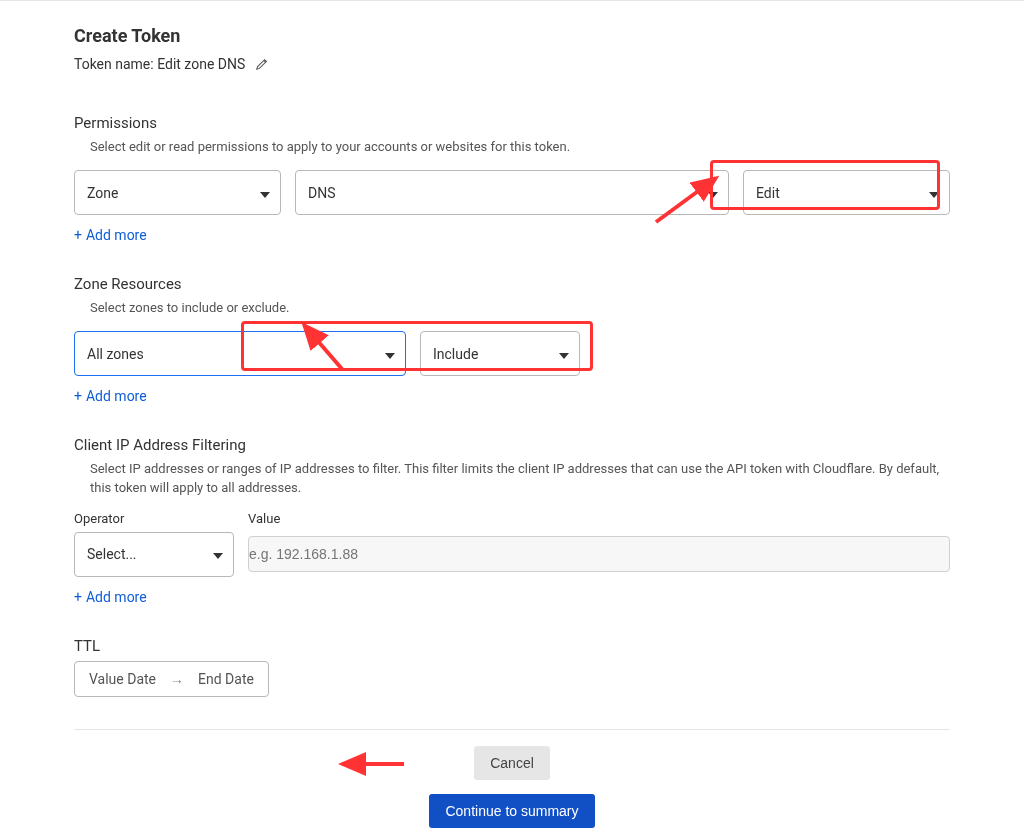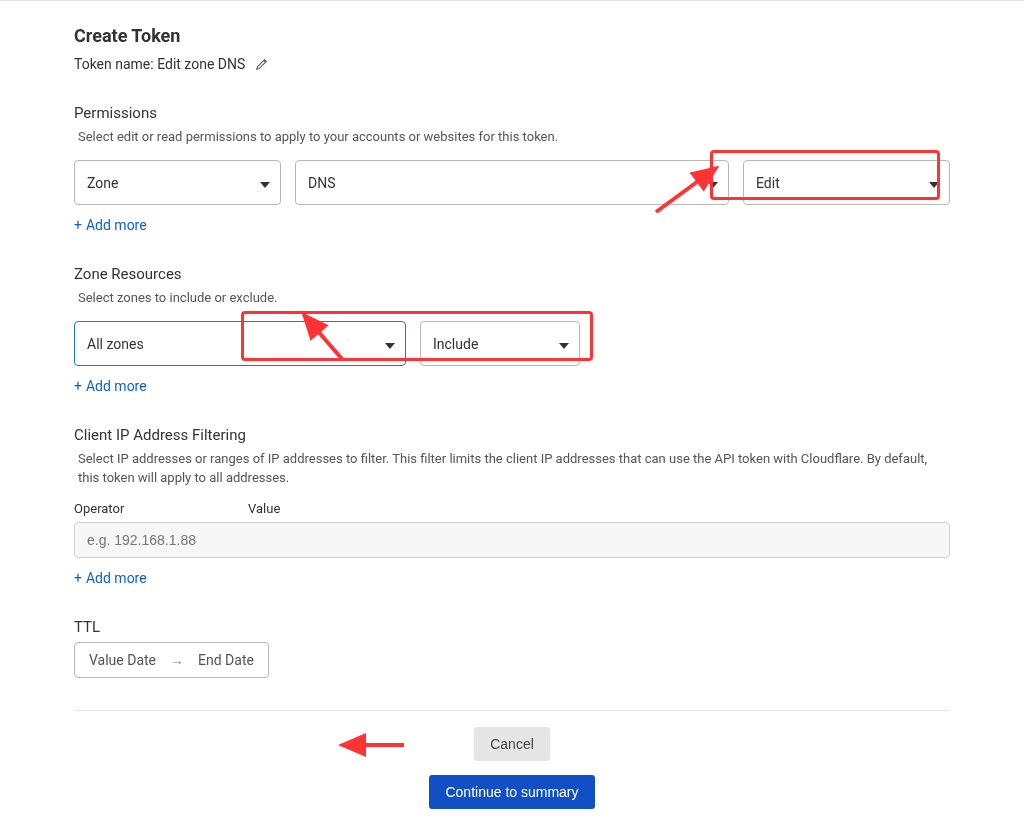--- a/index.html
+++ b/index.html
@@ -16,21 +16,21 @@
     padding: 24px 74px 40px 74px;
     border-top: 1px solid #e5e5e5;
   }
   h1.page-title {
     font-size: 18px;
     font-weight: 700;
     margin: 0 0 10px 0;
   }
   .token-name-line {
     font-size: 14px;
-    margin-bottom: 32px;
+    margin-bottom: 42px;
     color: #333;
     display: flex;
     align-items: center;
     gap: 10px;
   }
   .edit-icon {
     display: inline-block;
     width: 14px;
     height: 14px;
     position: relative;
@@ -39,21 +39,21 @@
   .section { margin-bottom: 32px; }
   .section-title {
     font-size: 15px;
     font-weight: 400;
     color: #333;
     margin: 0 0 6px 0;
   }
   .section-subtitle {
     font-size: 13px;
     color: #555;
-    margin: 0 0 14px 4px;
+    margin: 0 0 14px 16px;
     line-height: 1.4;
   }
   .row { display: flex; gap: 14px; align-items: center; }
   .select {
     position: relative;
     border: 1px solid #b8b8b8;
     border-radius: 4px;
     background: #fff;
     height: 45px;
     display: flex;
@@ -71,21 +71,21 @@
   }
   .select .chev svg { width: 10px; height: 6px; }
   .select.highlight {
     border: 1px solid #1d6ff2;
   }
   .text-input {
     height: 36px;
     border: 1px solid #d0d0d0;
     border-radius: 4px;
     background: #f7f7f7;
-    padding: 0 12px;
+    padding: 0 0;
     font-size: 14px;
     color: #555;
   }
   .add-more {
     margin-top: 12px;
     color: #0f5ed6;
     font-size: 14px;
     cursor: pointer;
     display: inline-flex;
     align-items: center;
@@ -251,20 +251,28 @@
   <div class="section">
     <div class="section-title">Client IP Address Filtering</div>
     <div class="section-subtitle">Select IP addresses or ranges of IP addresses to filter. This filter limits the client IP addresses that can use the API token with Cloudflare. By default, this token will apply to all addresses.</div>
 
     <div class="col-labels">
       <div class="lbl" style="width:160px">Operator</div>
       <div class="lbl">Value</div>
     </div>
 
     <div class="row" style="margin-top:6px">
+      <div class="select" style="width:160px">
+        <span>Select...</span>
+        <span class="chev">
+          <svg viewBox="0 0 10 6">
+              <path d="M0 0 L5 6 L10 0 Z" fill="#333"></path>
+            </svg>
+        </span>
+      </div>
       <input type="text" class="text-input" style="flex: 1 1 0%;" placeholder="e.g. 192.168.1.88">
     </div>
 
     <div class="add-more">
       <span>+</span>
       <span>Add more</span>
     </div>
   </div>
 
   <div class="section">

